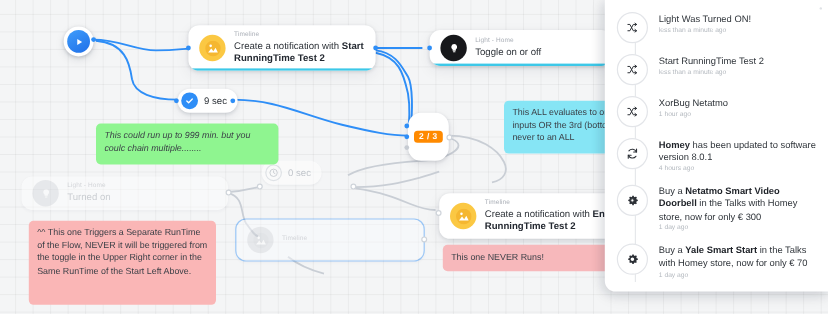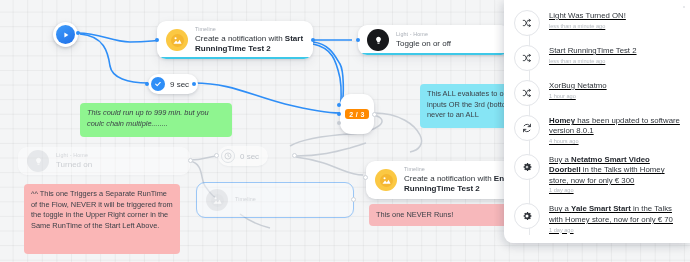--- a/index.html
+++ b/index.html
@@ -95,21 +95,21 @@
   .feed{position:relative;}
   .feed:before{
     content:"";position:absolute;left:25px;top:6px;bottom:4px;width:1px;background:#e6e8eb;
   }
   .fitem{position:relative;display:flex;padding:4px 10px 5px 10px;box-sizing:border-box;}
   .fico{
     width:24px;height:24px;border-radius:50%;background:#fff;border:1px solid #e3e5e9;
     flex:0 0 auto;margin-right:9px;display:flex;align-items:center;justify-content:center;
     position:relative;z-index:2;
   }
-  .ftxt{min-width:0;padding-top:1px;text-decoration:underline;}
+  .ftxt{min-width:0;padding-top:1px;}
   .ftitle{font-size:7.8px;line-height:10.3px;color:#2f343a;}
   .ftitle b{font-weight:700;color:#1e2228;}
   .ftime{font-size:5.6px;color:#b4b9bf;margin-top:1.5px;line-height:7px;}
   .clipdot{position:absolute;right:5px;top:6px;width:2px;height:2px;border-radius:50%;background:#dfe2e6;}
 </style>
 </head>
 <body>
 
 <div id="canvas">
 
@@ -200,21 +200,21 @@
           <rect x="5.6" y="9.9" width="2.8" height="1.1" rx=".5" fill="#fff"></rect>
         </svg>
     </div>
     <div class="txt">
       <div class="sub">Light - Home</div>
       <div class="title">Turned on</div>
     </div>
   </div>
   <div class="dotr" style="left:188px;top:158px;"></div>
 
-  <div class="chip grey" style="left:218px;top:146px;">
+  <div class="chip grey" style="left:218px;top:134px;">
     <div class="cico" style="background:#fff;border:1px solid #cfd4da;box-sizing:border-box;">
       <svg width="8" height="8" viewBox="0 0 12 12">
           <circle cx="6" cy="6" r="4.6" fill="none" stroke="#9aa1aa" stroke-width="1"></circle>
           <path d="M6 3.4V6l1.8 1.1" stroke="#9aa1aa" stroke-width="1" fill="none" stroke-linecap="round"></path>
         </svg>
     </div>
     <span class="lbl">0 sec</span>
   </div>
   <div class="dotr" style="left:214px;top:153px;"></div>
   <div class="dotr" style="left:292px;top:153px;"></div>

